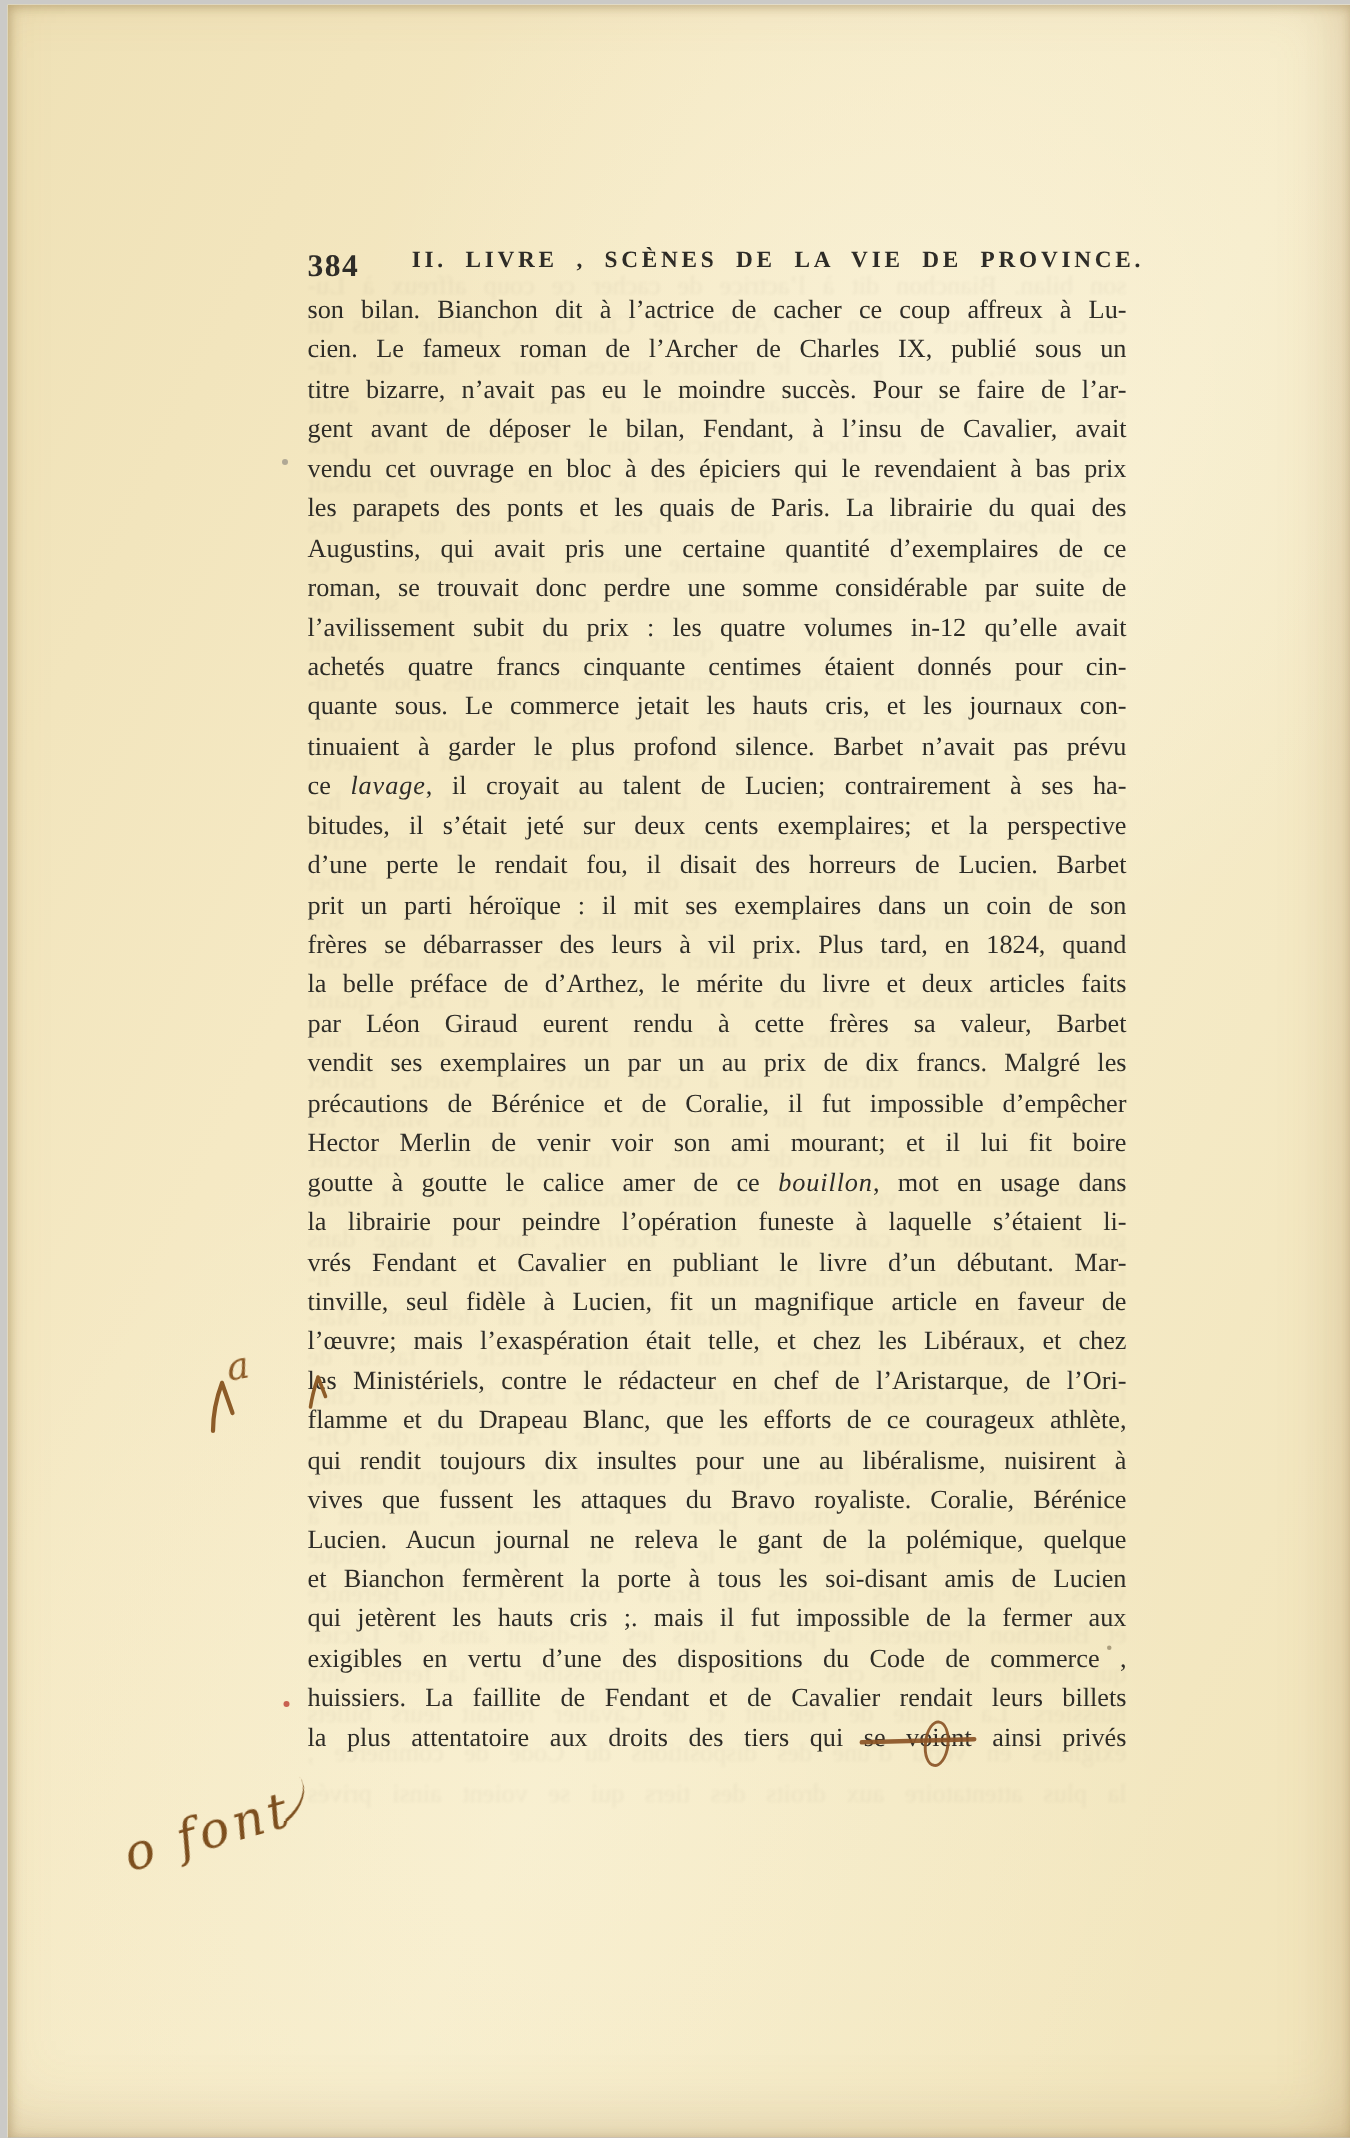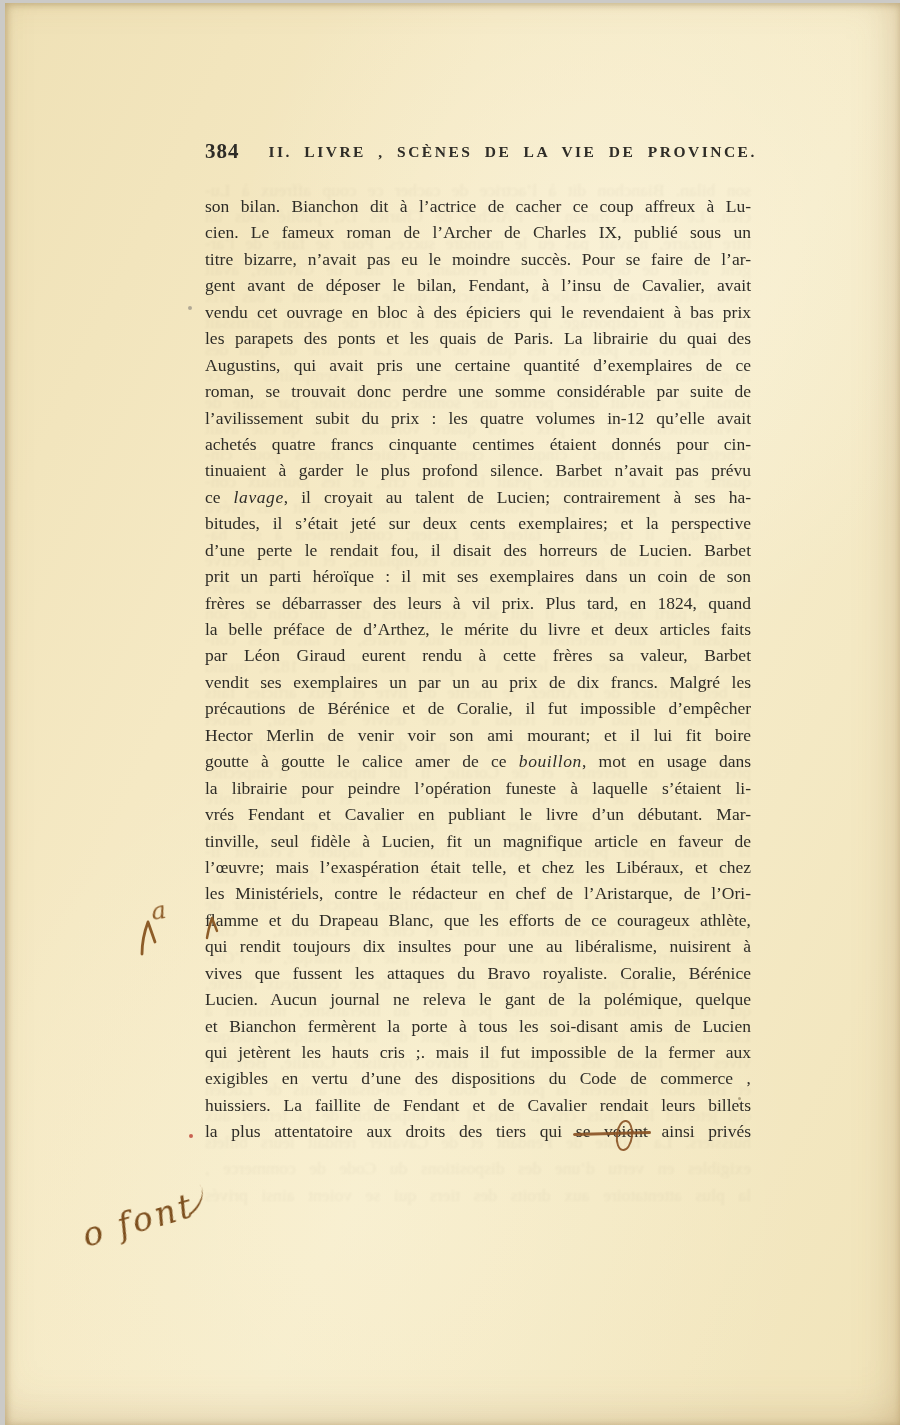--- a/index.html
+++ b/index.html
@@ -15,27 +15,27 @@
       radial-gradient(ellipse 70% 50% at 40% 85%, rgba(255,250,230,.25), rgba(255,250,230,0) 70%),
       linear-gradient(115deg,#efe1b6 0%,#f5e9c4 32%,#f6ecca 58%,#f1e4ba 100%);
     box-shadow:
       inset 3px 0 7px rgba(140,115,65,.28),
       inset 0 3px 6px rgba(140,115,65,.22),
       inset -18px 0 50px -24px rgba(150,110,60,.35),
       inset 0 -26px 60px -34px rgba(150,110,60,.30);
   }
   
   .pagehead{
-    position:absolute;left:200px;top:136px;width:546px;
-    display:flex;align-items:center;color:#2e2c27;
+    position:absolute;left:200px;top:162px;width:546px;
+    display:flex;align-items:flex-start;color:#2e2c27;gap:20px;
   }
   .pagenum{font-weight:700;font-size:21px;letter-spacing:1px;}
   .running-title{
     font-weight:700;font-size:15.5px;letter-spacing:2.5px;word-spacing:6px;
-    margin-left:29px;white-space:nowrap;
+    margin-left:15px;white-space:nowrap;
   }
   
   .textblock{
     position:absolute;left:200px;top:190px;width:546px;color:#2e2c27;
   }
   .line{
     font-size:17.5px;line-height:26.45px;height:26.45px;
     text-align:justify;text-align-last:justify;
     word-spacing:-.3px;overflow:visible;
   }
@@ -138,20 +138,21 @@
       <div class="line"><span>son bilan. Bianchon dit à l’actrice de cacher ce coup affreux à Lu-</span></div>
       <div class="line"><span>cien. Le fameux roman de l’Archer de Charles IX, publié sous un</span></div>
       <div class="line"><span>titre bizarre, n’avait pas eu le moindre succès. Pour se faire de l’ar-</span></div>
       <div class="line"><span>gent avant de déposer le bilan, Fendant, à l’insu de Cavalier, avait</span></div>
       <div class="line"><span>vendu cet ouvrage en bloc à des épiciers qui le revendaient à bas prix</span></div>
       <div class="line"><span>les parapets des ponts et les quais de Paris. La librairie du quai des</span></div>
       <div class="line"><span>Augustins, qui avait pris une certaine quantité d’exemplaires de ce</span></div>
       <div class="line"><span>roman, se trouvait donc perdre une somme considérable par suite de</span></div>
       <div class="line"><span>l’avilissement subit du prix : les quatre volumes in-12 qu’elle avait</span></div>
       <div class="line"><span>achetés quatre francs cinquante centimes étaient donnés pour cin-</span></div>
+      <div class="line"><span>quante sous. Le commerce jetait les hauts cris, et les journaux con-</span></div>
       <div class="line"><span>tinuaient à garder le plus profond silence. Barbet n’avait pas prévu</span></div>
       <div class="line"><span>ce </span><span class="it">lavage</span><span>, il croyait au talent de Lucien; contrairement à ses ha-</span></div>
       <div class="line"><span>bitudes, il s’était jeté sur deux cents exemplaires; et la perspective</span></div>
       <div class="line"><span>d’une perte le rendait fou, il disait des horreurs de Lucien. Barbet</span></div>
       <div class="line"><span>prit un parti héroïque : il mit ses exemplaires dans un coin de son</span></div>
       <div class="line"><span>frères se débarrasser des leurs à vil prix. Plus tard, en 1824, quand</span></div>
       <div class="line"><span>la belle préface de d’Arthez, le mérite du livre et deux articles faits</span></div>
       <div class="line"><span>par Léon Giraud eurent rendu à cette frères sa valeur, Barbet</span></div>
       <div class="line"><span>vendit ses exemplaires un par un au prix de dix francs. Malgré les</span></div>
       <div class="line"><span>précautions de Bérénice et de Coralie, il fut impossible d’empêcher</span></div>

